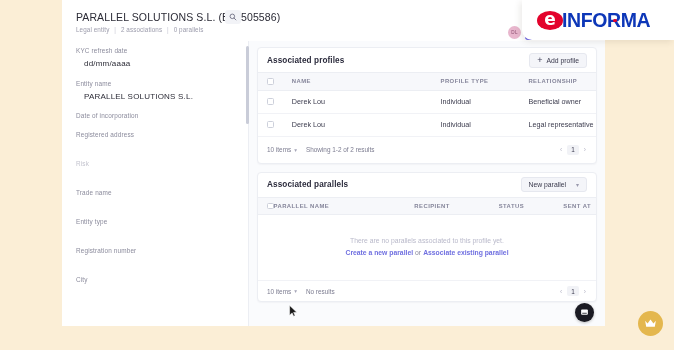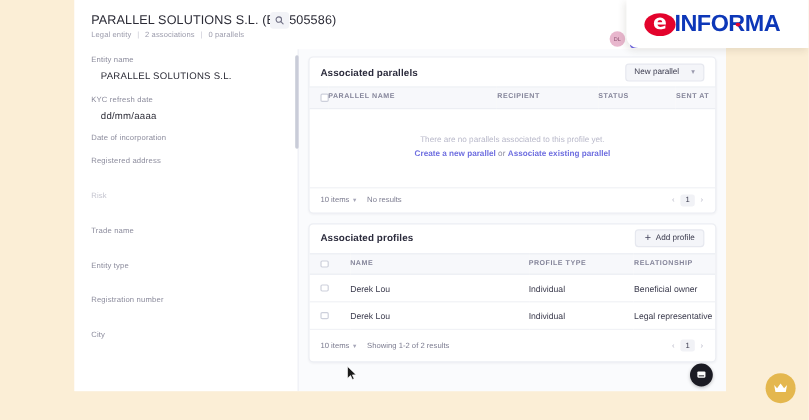--- a/index.html
+++ b/index.html
@@ -221,30 +221,30 @@
       <span class="sep">|</span>
       <span>2 associations</span>
       <span class="sep">|</span>
       <span>0 parallels</span>
     </div>
   </div>
 
   <div id="entity-form">
 
     <div class="field">
+      <div class="field-label">KYC refresh date</div>
+      <div class="field-value">dd/mm/aaaa</div>
+    </div>
+
+    <div class="field">
       <div class="field-label">Entity name</div>
       <div class="field-value">PARALLEL SOLUTIONS S.L.</div>
     </div>
 
     <div class="field">
-      <div class="field-label">KYC refresh date</div>
-      <div class="field-value">dd/mm/aaaa</div>
-    </div>
-
-    <div class="field">
       <div class="field-label">Date of incorporation</div>
     </div>
 
 
     <div class="field empty">
       <div class="field-label">Registered address</div>
     </div>
 
     <div class="field empty">
       <div class="field-label muted">Risk</div>
@@ -264,64 +264,20 @@
 
     <div class="field empty">
       <div class="field-label">City</div>
     </div>
   </div>
 
   <div id="column-divider"></div>
   <div id="sidebar-scrollbar"></div>
 
   <div id="content-area">
-
-    <div class="card">
-      <div class="card-head">
-        <div class="card-title">Associated parallels</div>
-        <div class="btn-light">
-          <span>New parallel</span>
-          <span class="chev">▾</span>
-        </div>
-      </div>
-
-      <table>
-        <thead>
-          <tr>
-            <th class="col-check">
-              <span class="chk"></span>
-            </th>
-            <th class="col-a">PARALLEL NAME</th>
-            <th class="col-b">RECIPIENT</th>
-            <th class="col-c">STATUS</th>
-            <th class="col-c">SENT AT</th>
-          </tr>
-        </thead>
-      </table>
-
-      <div class="empty-state">
-        <div class="empty-msg">There are no parallels associated to this profile yet.</div>
-        <div class="empty-links">
-          <a>Create a new parallel</a><span class="or">or</span><a>Associate existing parallel</a>
-        </div>
-      </div>
-
-      <div class="pagination">
-        <div class="per-page">
-          <span>10 items</span>
-          <span class="chev">▾</span>
-        </div>
-        <div class="results-text">No results</div>
-        <div class="pager">
-          <span class="arrow">‹</span>
-          <span class="page-num">1</span>
-          <span class="arrow">›</span>
-        </div>
-      </div>
-    </div>
 
     <div class="card">
       <div class="card-head">
         <div class="card-title">Associated profiles</div>
         <div class="btn-light">
           <span class="plus">+</span>
           <span>Add profile</span>
         </div>
       </div>
 
@@ -363,20 +319,64 @@
         </div>
         <div class="results-text">Showing 1-2 of 2 results</div>
         <div class="pager">
           <span class="arrow">‹</span>
           <span class="page-num">1</span>
           <span class="arrow">›</span>
         </div>
       </div>
     </div>
 
+    <div class="card">
+      <div class="card-head">
+        <div class="card-title">Associated parallels</div>
+        <div class="btn-light">
+          <span>New parallel</span>
+          <span class="chev">▾</span>
+        </div>
+      </div>
+
+      <table>
+        <thead>
+          <tr>
+            <th class="col-check">
+              <span class="chk"></span>
+            </th>
+            <th class="col-a">PARALLEL NAME</th>
+            <th class="col-b">RECIPIENT</th>
+            <th class="col-c">STATUS</th>
+            <th class="col-c">SENT AT</th>
+          </tr>
+        </thead>
+      </table>
+
+      <div class="empty-state">
+        <div class="empty-msg">There are no parallels associated to this profile yet.</div>
+        <div class="empty-links">
+          <a>Create a new parallel</a><span class="or">or</span><a>Associate existing parallel</a>
+        </div>
+      </div>
+
+      <div class="pagination">
+        <div class="per-page">
+          <span>10 items</span>
+          <span class="chev">▾</span>
+        </div>
+        <div class="results-text">No results</div>
+        <div class="pager">
+          <span class="arrow">‹</span>
+          <span class="page-num">1</span>
+          <span class="arrow">›</span>
+        </div>
+      </div>
+    </div>
+
   </div>
 </div>
 
 <div id="avatar-pink">DL</div>
 <div id="avatar-blue">A</div>
 
 <div id="brand-overlay">
   <div id="logo-e-mark">
     <span class="glyph">e</span>
   </div>

